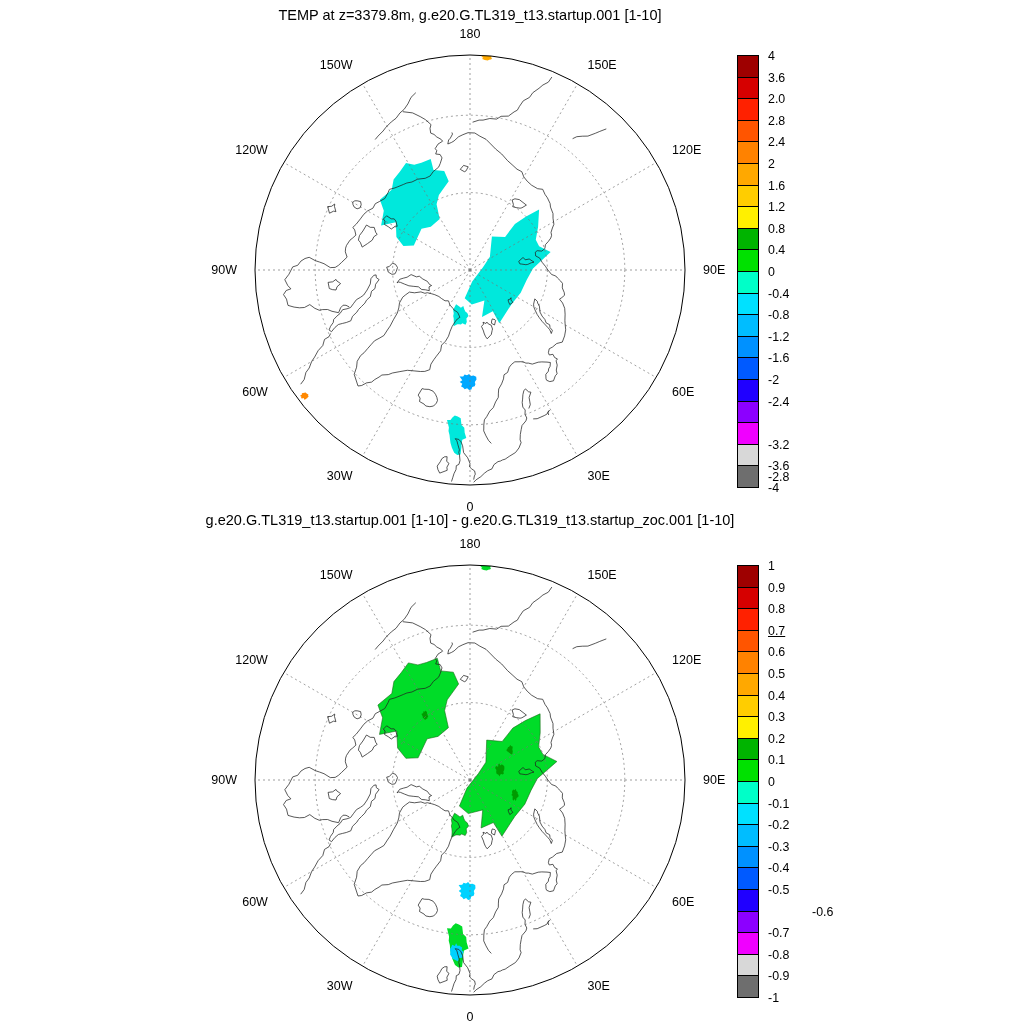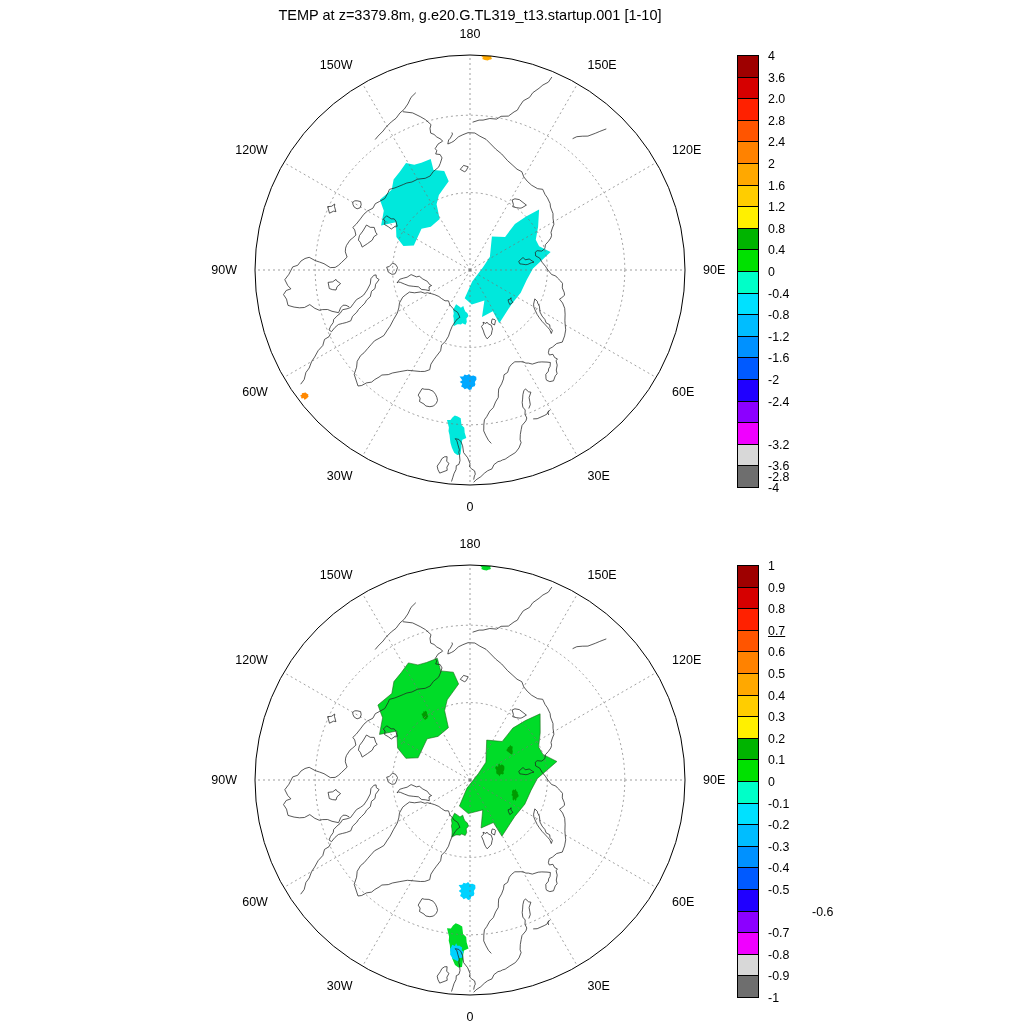--- a/index.html
+++ b/index.html
@@ -133,20 +133,21 @@
       <div class="cb-tick" style="top: 275px;">-1.2</div>
       <div class="cb-tick" style="top: 296px;">-1.6</div>
       <div class="cb-tick" style="top: 318px;">-2</div>
       <div class="cb-tick" style="top: 340px;">-2.4</div>
       <div class="cb-tick" style="top: 379px; margin-top: 36px;">-2.8</div>
       <div class="cb-tick" style="top: 383px;">-3.2</div>
       <div class="cb-tick" style="top: 404px;">-3.6</div>
       <div class="cb-tick" style="top: 426px;">-4</div>
     </div>
 
+  <div class="fig-title" id="title1">g.e20.G.TL319_t13.startup.001 [1-10] - g.e20.G.TL319_t13.startup_zoc.001 [1-10]</div>
   <svg class="map-svg" id="map1" viewBox="0 0 520 520">
       <defs>
         <clipPath id="clip1">
           <circle cx="260" cy="260" r="215"></circle>
         </clipPath>
       </defs>
       <g clip-path="url(#clip1)">
         <path d="M234.6 190.6 L238.4 207.7 L228.0 216.4 L217.1 218.8 L208.1 237.8 L195.9 238.3 L187.6 228.0 L186.8 211.0 L169.5 214.4 L172.6 197.7 L167.9 185.0 L181.8 173.5 L183.9 161.6 L191.1 152.8 L198.4 142.9 L207.9 144.9 L216.5 142.5 L227.3 138.3 L230.7 150.9 L243.3 152.2 L248.6 164.0 L237.2 179.8 Z" fill="#00dc28" stroke="#1a6b1a" stroke-width="0.6"></path>
         <path d="M321.0 270.4 L314.8 284.2 L304.8 296.4 L291.9 316.2 L283.4 302.5 L271.1 308.0 L272.7 289.9 L258.3 293.6 L249.4 286.1 L257.0 268.1 L268.4 253.6 L275.9 242.2 L276.7 220.1 L292.2 221.5 L302.8 208.1 L315.4 200.6 L330.1 193.8 L330.2 212.8 L328.6 227.1 L332.9 234.4 L346.9 241.5 L327.4 258.4 Z" fill="#00dc28" stroke="#1a6b1a" stroke-width="0.6"></path>
         <path d="M294.2 250.0 L293.4 251.5 L293.8 253.7 L292.6 254.5 L291.2 254.1 L290.4 254.6 L289.4 256.4 L288.5 254.8 L287.5 254.3 L286.4 253.4 L286.2 251.7 L286.4 250.0 L285.1 247.9 L286.0 246.1 L288.1 246.7 L288.3 244.3 L289.4 243.4 L290.4 245.4 L291.8 244.2 L292.8 245.1 L294.2 246.0 L294.4 248.1 Z" fill="#009b00" stroke="none" stroke-width="0.6"></path>

